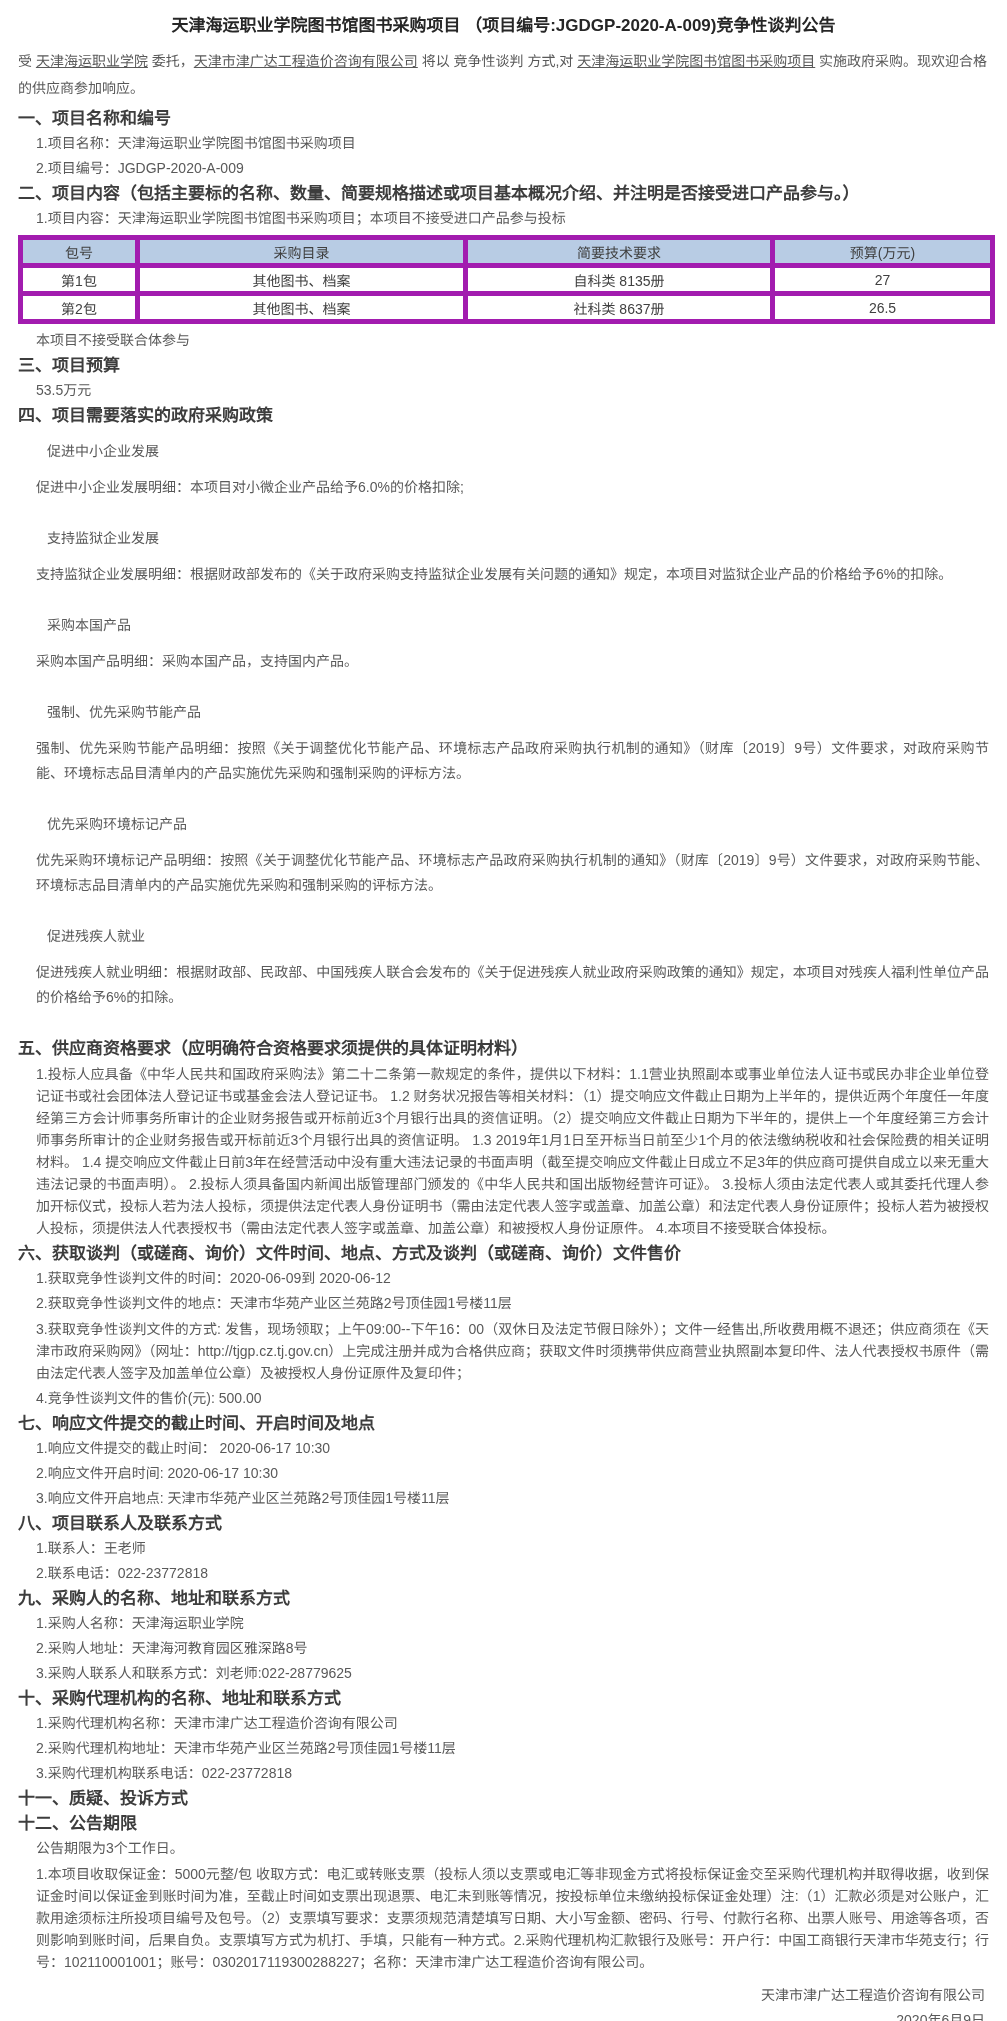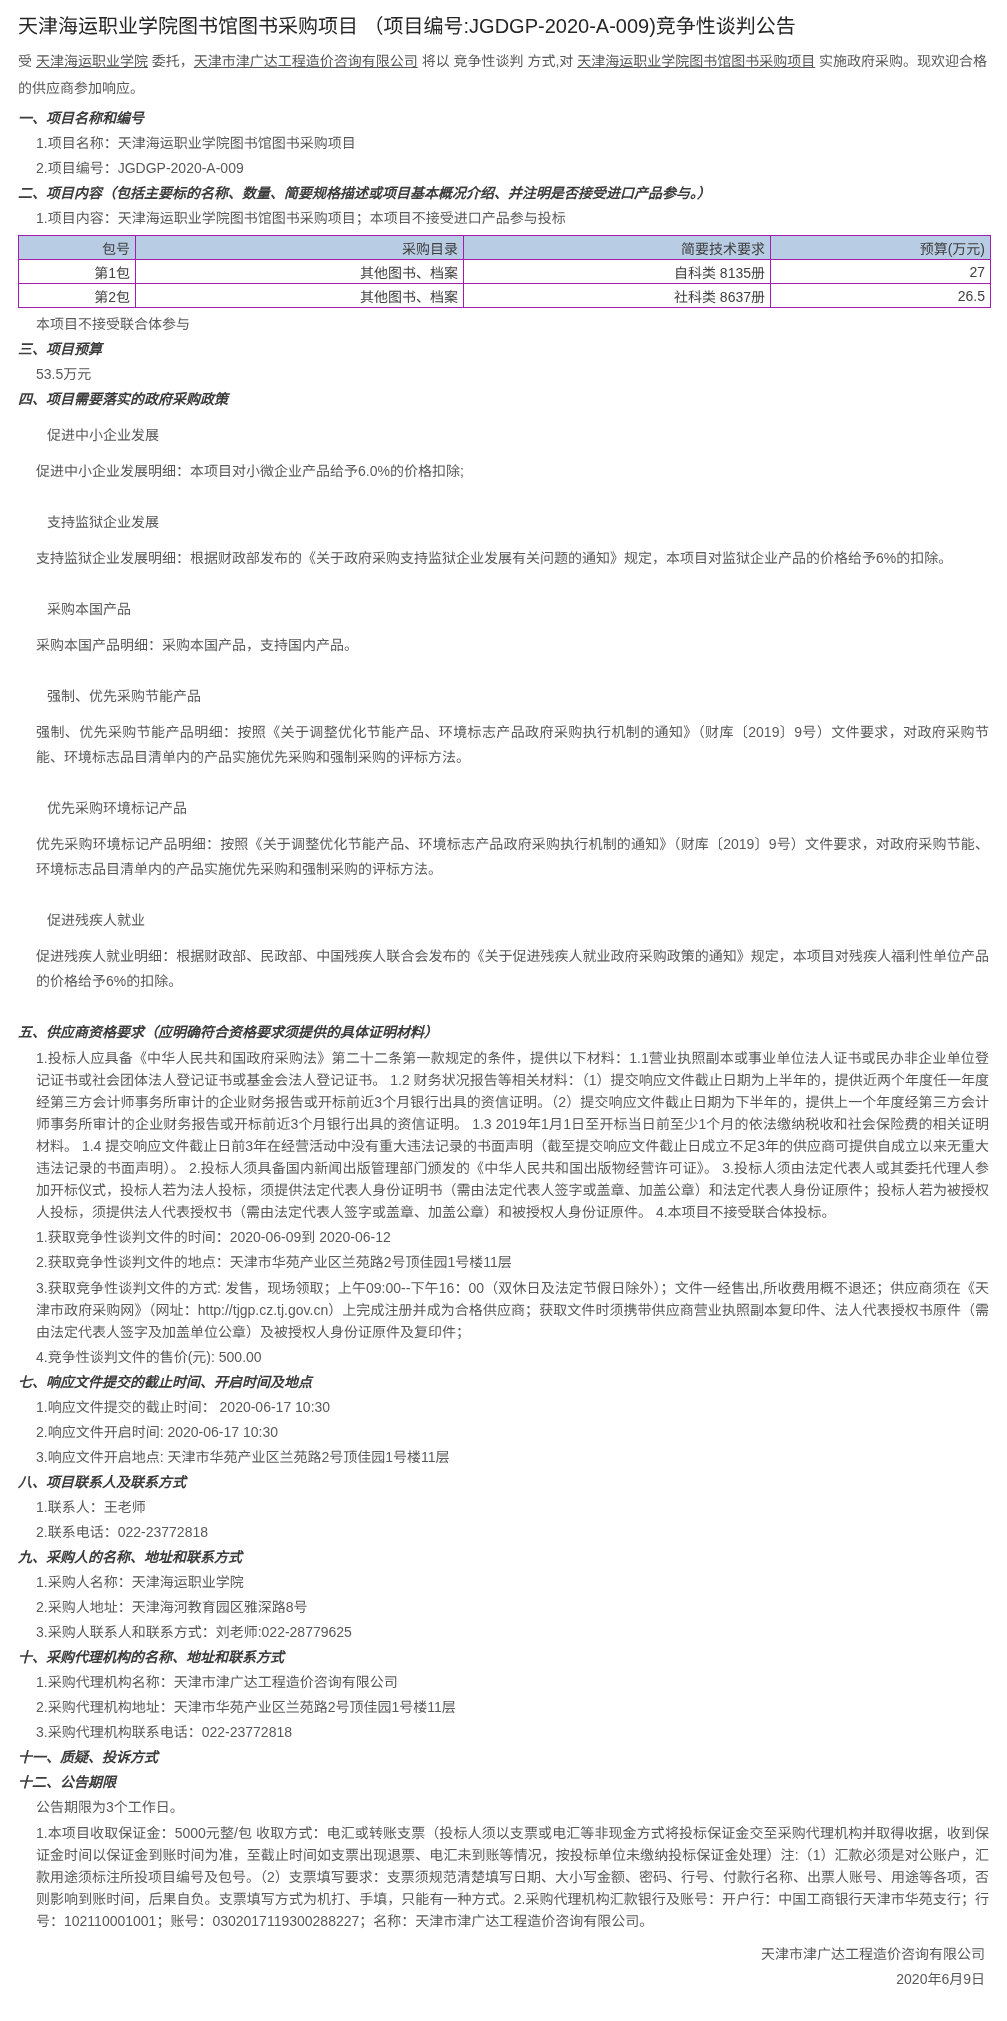--- a/index.html
+++ b/index.html
@@ -10,43 +10,42 @@
   body {
     width: 1007px;
     font-family: "Liberation Sans", "DejaVu Sans", sans-serif;
     color: #595959;
     font-size: 14px;
   }
   .doc {
     padding: 8px 18px 20px 18px;
   }
   .doc-title {
-    text-align: left;
-    font-size: 20px;
-    font-weight: normal;
+    text-align: center;
+    font-size: 17px;
+    font-weight: bold;
     color: #262626;
     line-height: 24px;
     margin: 6px 0 10px 0;
   }
   .intro {
     line-height: 27px;
     margin: 0 0 4px 0;
     color: #595959;
   }
   .u-link {
     text-decoration: underline;
   }
   .sec-heading {
-    font-size: 14px;
+    font-size: 17px;
     font-weight: bold;
     color: #3d3d3d;
     line-height: 25px;
     margin: 0;
     padding: 0;
-    font-style: italic;
   }
   .item {
     line-height: 25px;
     padding-left: 18px;
     margin: 0;
   }
   .para {
     line-height: 22px;
     padding-left: 18px;
     margin: 2px 0 2px 0;
@@ -67,23 +66,23 @@
     text-align: justify;
   }
   table.pkg-table {
     border-collapse: collapse;
     width: 972px;
     margin: 4px 0 4px 0;
     table-layout: fixed;
   }
   table.pkg-table th,
   table.pkg-table td {
-    border: 1px solid #a21caf;
+    border: 5px solid #a21caf;
     font-weight: normal;
-    text-align: right;
+    text-align: center;
     padding: 1px 5px;
     height: 21px;
     font-size: 14px;
     color: #404040;
     overflow: hidden;
     white-space: nowrap;
   }
   table.pkg-table th {
     background: #b8cce4;
   }
@@ -173,20 +172,21 @@
     <p class="policy-detail">优先采购环境标记产品明细：按照《关于调整优化节能产品、环境标志产品政府采购执行机制的通知》（财库〔2019〕9号）文件要求，对政府采购节能、环境标志品目清单内的产品实施优先采购和强制采购的评标方法。</p>
   </div>
   <div class="policy-block">
     <p class="policy-name">促进残疾人就业</p>
     <p class="policy-detail">促进残疾人就业明细：根据财政部、民政部、中国残疾人联合会发布的《关于促进残疾人就业政府采购政策的通知》规定，本项目对残疾人福利性单位产品的价格给予6%的扣除。</p>
   </div>
 
   <h2 class="sec-heading">五、供应商资格要求（应明确符合资格要求须提供的具体证明材料）</h2>
   <p class="para">1.投标人应具备《中华人民共和国政府采购法》第二十二条第一款规定的条件，提供以下材料：1.1营业执照副本或事业单位法人证书或民办非企业单位登记证书或社会团体法人登记证书或基金会法人登记证书。 1.2 财务状况报告等相关材料：（1）提交响应文件截止日期为上半年的，提供近两个年度任一年度经第三方会计师事务所审计的企业财务报告或开标前近3个月银行出具的资信证明。（2）提交响应文件截止日期为下半年的，提供上一个年度经第三方会计师事务所审计的企业财务报告或开标前近3个月银行出具的资信证明。 1.3 2019年1月1日至开标当日前至少1个月的依法缴纳税收和社会保险费的相关证明材料。 1.4 提交响应文件截止日前3年在经营活动中没有重大违法记录的书面声明（截至提交响应文件截止日成立不足3年的供应商可提供自成立以来无重大违法记录的书面声明）。 2.投标人须具备国内新闻出版管理部门颁发的《中华人民共和国出版物经营许可证》。 3.投标人须由法定代表人或其委托代理人参加开标仪式，投标人若为法人投标，须提供法定代表人身份证明书（需由法定代表人签字或盖章、加盖公章）和法定代表人身份证原件；投标人若为被授权人投标，须提供法人代表授权书（需由法定代表人签字或盖章、加盖公章）和被授权人身份证原件。 4.本项目不接受联合体投标。</p>
 
+  <h2 class="sec-heading">六、获取谈判（或磋商、询价）文件时间、地点、方式及谈判（或磋商、询价）文件售价</h2>
   <p class="item">1.获取竞争性谈判文件的时间：2020-06-09到 2020-06-12</p>
   <p class="item">2.获取竞争性谈判文件的地点：天津市华苑产业区兰苑路2号顶佳园1号楼11层</p>
   <p class="para">3.获取竞争性谈判文件的方式: 发售，现场领取；上午09:00--下午16：00（双休日及法定节假日除外）；文件一经售出,所收费用概不退还；供应商须在《天津市政府采购网》（网址：http://tjgp.cz.tj.gov.cn）上完成注册并成为合格供应商；获取文件时须携带供应商营业执照副本复印件、法人代表授权书原件（需由法定代表人签字及加盖单位公章）及被授权人身份证原件及复印件；</p>
   <p class="item">4.竞争性谈判文件的售价(元): 500.00</p>
 
   <h2 class="sec-heading">七、响应文件提交的截止时间、开启时间及地点</h2>
   <p class="item">1.响应文件提交的截止时间： 2020-06-17 10:30</p>
   <p class="item">2.响应文件开启时间: 2020-06-17 10:30</p>
   <p class="item">3.响应文件开启地点: 天津市华苑产业区兰苑路2号顶佳园1号楼11层</p>
 

